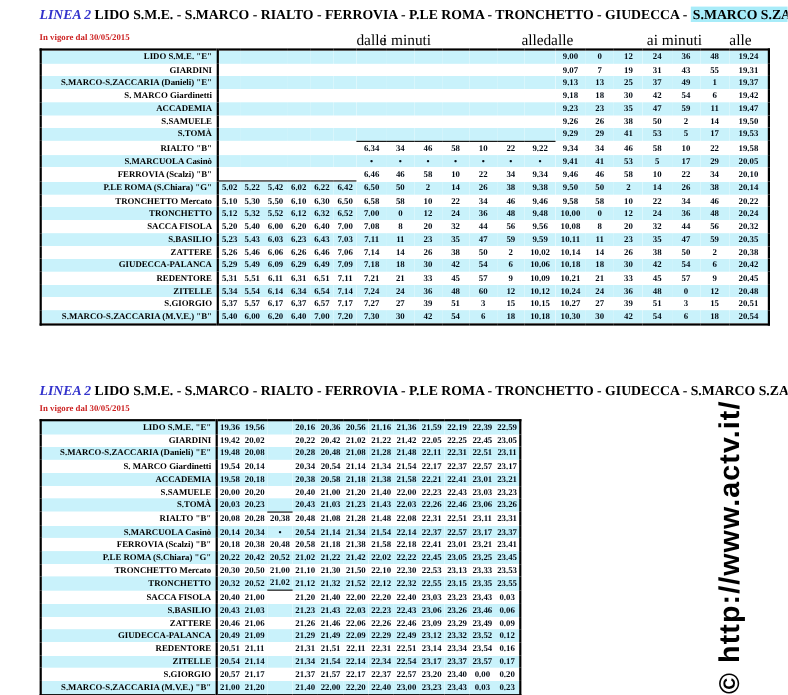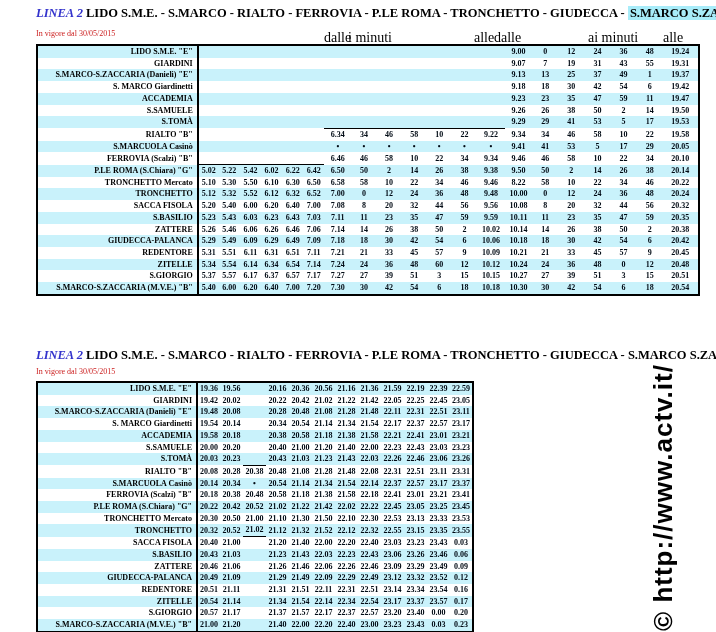--- a/index.html
+++ b/index.html
@@ -4,21 +4,21 @@
 <style>
   html,body{margin:0;padding:0;}
   body{
     width:716px;height:632px;position:relative;background:#ffffff;
     font-family:"Liberation Serif",serif;color:#000;overflow:hidden;
   }
   .section{position:absolute;left:36px;width:672px;}
   .title{white-space:nowrap;font-weight:bold;font-size:12.5px;letter-spacing:0;}
   .title .linea{color:#3333cc;font-style:italic;}
   .title .hl{background:#a8ecf9;padding:0 2px;}
-  .validity{position:absolute;left:0;font-size:8px;font-weight:normal;color:#cc2222;white-space:nowrap;}
+  .validity{position:absolute;left:0;font-size:8px;font-weight:bold;color:#cc2222;white-space:nowrap;}
   .colheads{position:absolute;font-size:14px;color:#000;}
   .colheads span{position:absolute;white-space:nowrap;}
   table{border-collapse:collapse;table-layout:fixed;border:2px solid #000;}
   td{
     padding:0;margin:0;height:11.7px;line-height:11.7px;font-size:8px;font-weight:bold;
     text-align:center;overflow:hidden;white-space:nowrap;color:#000a14;
   }
   td.station{text-align:right;padding-right:4px;border-right:2px solid #000;color:#000;}
   tr:nth-child(odd){background:#c9f2fb;}
   td.bline{border-bottom:1.5px solid #000;}
@@ -334,21 +334,21 @@
           <td>6.10</td>
           <td>6.30</td>
           <td>6.50</td>
           <td>6.58</td>
           <td>58</td>
           <td>10</td>
           <td>22</td>
           <td>34</td>
           <td>46</td>
           <td>9.46</td>
-          <td>8.22</td>
+          <td>9.58</td>
           <td>58</td>
           <td>10</td>
           <td>22</td>
           <td>34</td>
           <td>46</td>
           <td>20.22</td>
         </tr>
         <tr>
           <td class="station">TRONCHETTO</td>
           <td>5.12</td>

